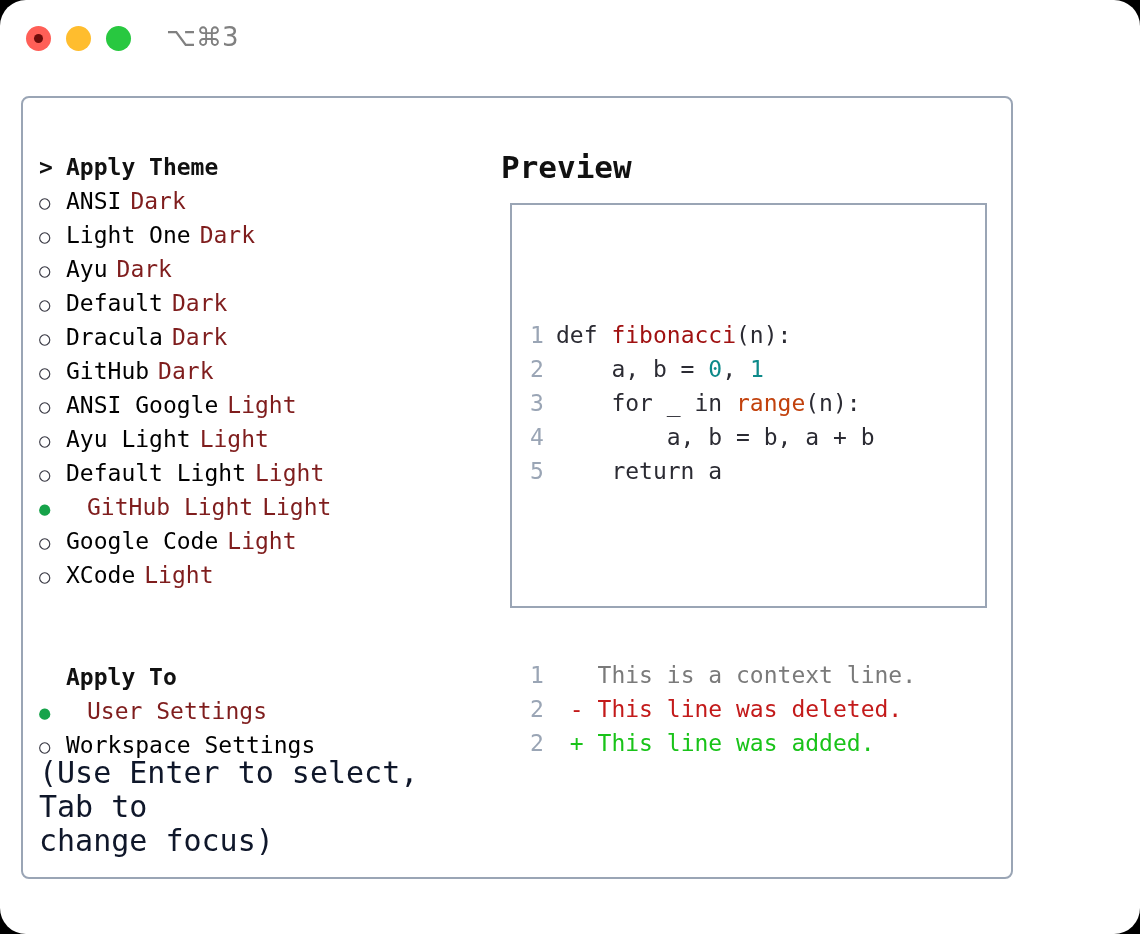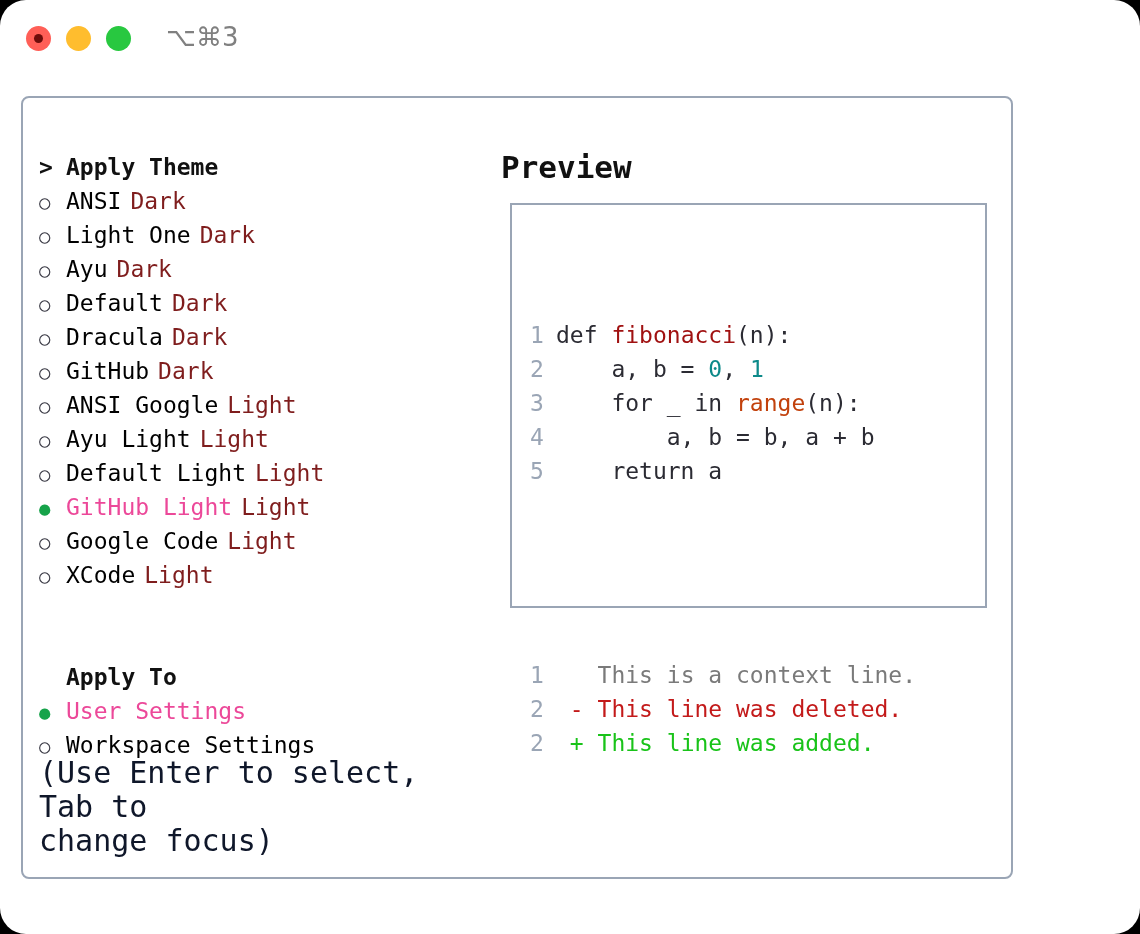--- a/index.html
+++ b/index.html
@@ -103,21 +103,21 @@
     flex: 0 0 27px;
     font-size: 23px;
     line-height: 34px;
   }
   .marker.caret { color: #111111; font-weight: bold; }
   .marker.empty { color: transparent; }
   .marker.off   { color: #3b3b46; font-size: 19px; }
   .marker.on    { color: #16a34a; font-size: 19px; }
 
   .row-label      { color: #000000; }
-  .row-label.sel  { color: #ec4899; }
+  .row-label.sel  { color: #7f1d1d; margin-left: 21px; }
   .row-label.head { color: #111111; font-weight: bold; }
   .row-variant    { color: #7f1d1d; padding-left: 9px; text-align: right; }
 
   #help {
     position: absolute;
     left: 16px;
     top: 658px;
     width: 420px;
     font-size: 30px;
     line-height: 34px;

